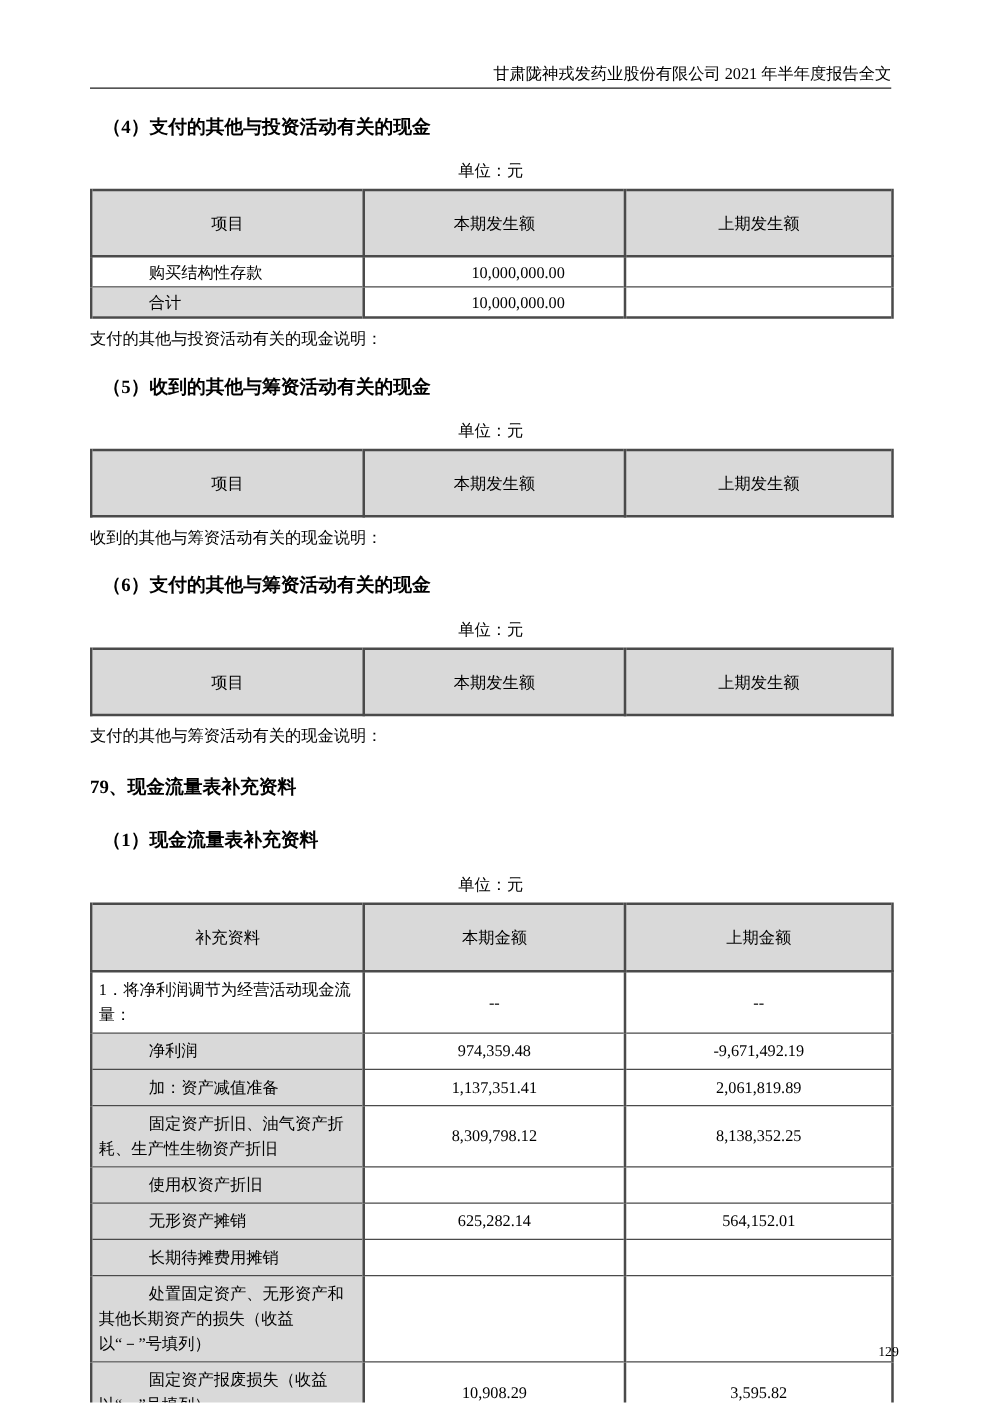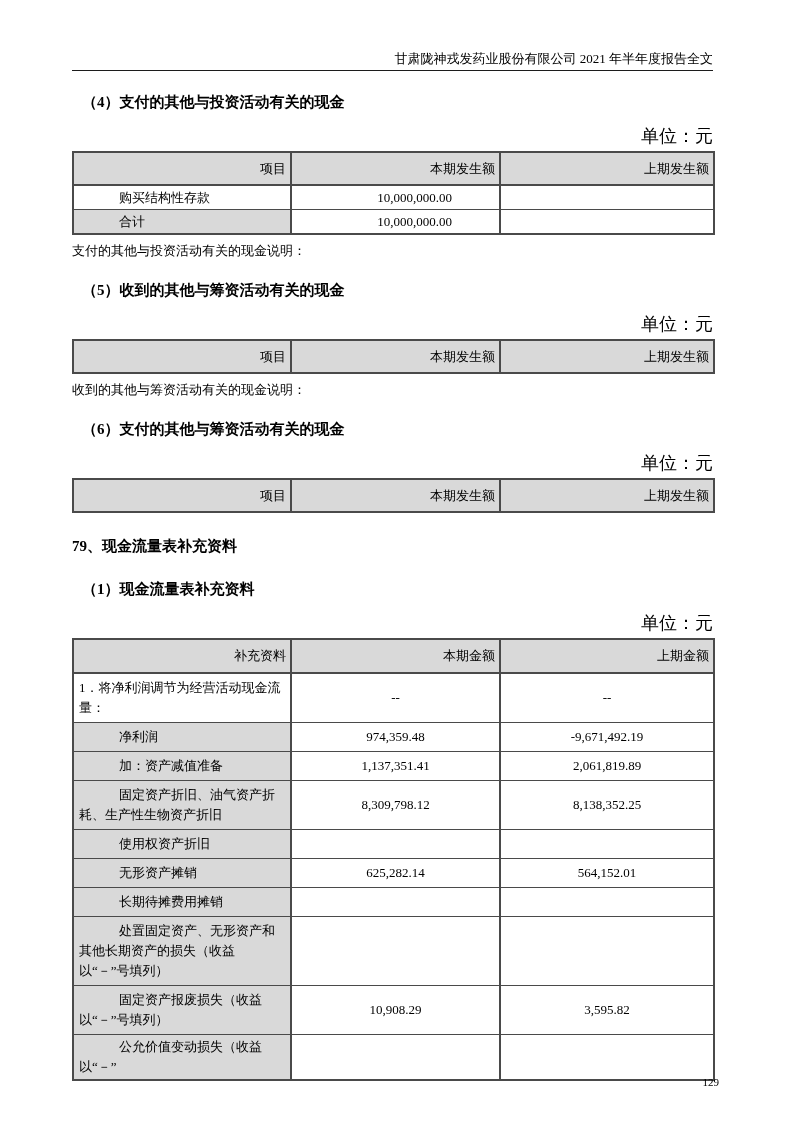--- a/index.html
+++ b/index.html
@@ -35,22 +35,22 @@
     line-height: 19px;
     margin: 24px 0 0 0;
   }
   .h79sub {
     font-weight: bold;
     font-size: 15px;
     line-height: 19px;
     margin: 24px 0 0 10px;
   }
   .unit-label {
-    text-align: right;
-    font-size: 18px;
+    text-align: center;
+    font-size: 13px;
     line-height: 17px;
     margin-top: 16px;
   }
   .note {
     font-size: 13px;
     line-height: 17px;
     margin-top: 7px;
   }
 
   table.rpt {
@@ -65,22 +65,22 @@
     border-left-width: 2px;
     border-right-width: 2px;
     font-size: 13px;
     line-height: 19px;
     vertical-align: middle;
     overflow: hidden;
     padding-left: 45px;
   }
   tr.thead td {
     background: #d9d9d9;
-    text-align: right;
-    padding: 6px 4px;
+    text-align: center;
+    padding: 16px 4px;
     border-bottom-width: 2px;
   }
   td.lbl  { text-align: left;  padding: 2px 5px; }
   td.num  { text-align: center; padding: 2px 7px; }
   td.ctr  { text-align: center; padding: 2px 4px; }
   .gray   { background: #d9d9d9; }
 
   table.big td { line-height: 20px; }
   table.big td.lbl { padding: 4px 5px; }
   table.big td.num, table.big td.ctr { padding: 4px 7px; }
@@ -159,20 +159,21 @@
         <col style="width:214px">
       </colgroup>
     <tbody>
         <tr class="thead">
       <td>项目</td>
       <td>本期发生额</td>
       <td>上期发生额</td>
     </tr>
   </tbody>
     </table>
+  <div class="note">支付的其他与筹资活动有关的现金说明：</div>
 
   <div class="h79">79、现金流量表补充资料</div>
   <div class="h79sub">（1）现金流量表补充资料</div>
   <div class="unit-label">单位：元</div>
 
   <table class="rpt big">
     <colgroup>
         <col style="width:218px">
         <col style="width:209px">
         <col style="width:214px">

